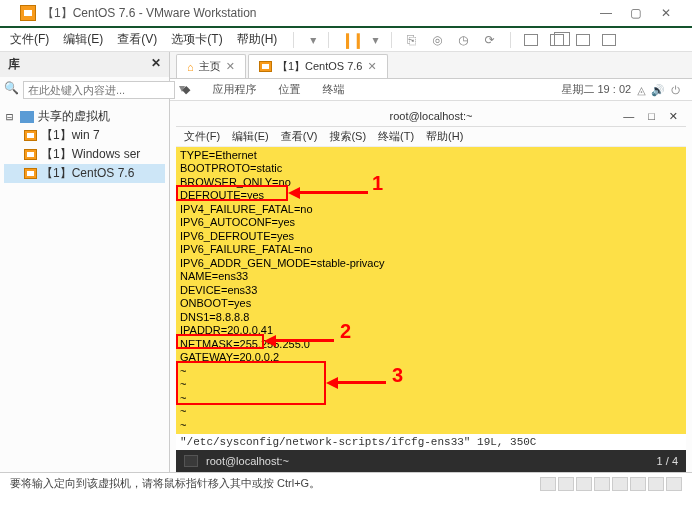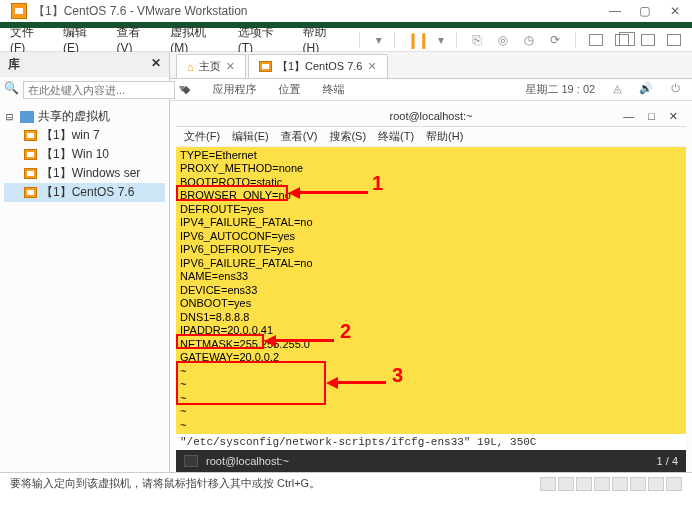--- a/index.html
+++ b/index.html
@@ -1,17 +1,17 @@
 <!DOCTYPE html>
 <html><head>
   <meta charset="utf-8">
   <style>
     * { margin:0; padding:0; box-sizing:border-box; font-family:"Microsoft YaHei",Tahoma,sans-serif; }
     body { width:692px; height:508px; background:#fff; font-size:12px; color:#333; overflow:hidden; position:relative; }
-    .titlebar { height:28px; background:#fff; display:flex; align-items:center; padding:0 11px; border-bottom:6px solid #14532d; }
+    .titlebar { height:28px; background:#fff; display:flex; align-items:center; padding:0 20px; border-bottom:2px solid #14532d; }
     .titlebar .vm-icon { width:16px; height:16px; background:#f89b1c; border:1px solid #c47500; margin-right:6px; display:flex; align-items:center; justify-content:center; }
     .titlebar .vm-icon::before { content:""; width:8px; height:6px; background:#fff; display:block; }
     .titlebar .title { flex:1; color:#555; }
     .winbtns { display:flex; gap:18px; color:#666; }
     .winbtn { width:12px; text-align:center; cursor:pointer; }
     .menubar { height:24px; display:flex; align-items:center; padding:0 10px; gap:14px; border-bottom:1px solid #e0e0e0; color:#333; }
     .menubar .sep { width:1px; height:16px; background:#ddd; margin:0 2px; }
     .menubar .tb { display:flex; gap:10px; align-items:center; }
     .menubar .pause { color:#f89b1c; font-size:15px; font-weight:bold; letter-spacing:-2px; }
     .tb-icon { width:16px; height:16px; display:flex; align-items:center; justify-content:center; color:#888; }
@@ -32,21 +32,21 @@
     .tree-icon.folder { background:#f3c76e; }
     .tree-node.sel { background:#cde6f7; }
     .expand { font-family:monospace; width:10px; color:#666; }
     .indent1 { padding-left:20px; }
     .main { flex:1; display:flex; flex-direction:column; }
     .tabs { height:28px; background:#f5f5f5; border-bottom:1px solid #ccc; display:flex; align-items:flex-end; padding-left:6px; gap:2px; }
     .tab { padding:4px 10px; border:1px solid #ccc; border-bottom:none; background:#fff; display:flex; align-items:center; gap:5px; font-size:11px; border-radius:2px 2px 0 0; }
     .tab .x { color:#888; }
     .tab .home-ic { color:#f89b1c; }
     .subbar { height:22px; display:flex; align-items:center; padding:0 12px; gap:22px; color:#555; border-bottom:1px solid #ddd; font-size:11px; }
-    .subbar .right { margin-left:auto; display:flex; align-items:flex-start; gap:18px; }
+    .subbar .right { margin-left:auto; display:flex; align-items:flex-end; gap:6px; }
     .subbar .ic { color:#888; }
     .term-wrap { flex:1; background:#fcfcfc; padding:6px 6px 0 6px; display:flex; flex-direction:column; }
     .term-title { height:20px; display:flex; align-items:center; justify-content:center; font-size:11px; color:#333; position:relative; border-bottom:1px solid #ddd; }
     .term-title .ctl { position:absolute; right:8px; display:flex; gap:14px; color:#444; font-family:monospace; }
     .term-menu { height:20px; display:flex; align-items:center; gap:12px; padding:0 8px; font-size:11px; color:#333; border-bottom:1px solid #eee; }
     .term-body { flex:1; background:#fde047; font-family:"Courier New",monospace; font-size:11px; line-height:13.5px; color:#000; padding:2px 4px; position:relative; overflow:hidden; }
     .term-body div { white-space:pre; }
     .hl { position:absolute; border:2px solid red; pointer-events:none; }
     .arrow { position:absolute; pointer-events:none; }
     .arrow .shaft { position:absolute; height:3px; background:red; }
@@ -69,21 +69,20 @@
     <span class="winbtn">—</span>
     <span class="winbtn">▢</span>
     <span class="winbtn">✕</span>
   </div>
 </div>
 
 <div class="menubar">
   <span>文件(F)</span>
   <span>编辑(E)</span>
   <span>查看(V)</span>
-  <span>虚拟机(M)</span>
   <span>选项卡(T)</span>
   <span>帮助(H)</span>
   <span class="sep"></span>
   <div class="tb">
     <span style="color:#888">▾</span>
     <span class="sep"></span>
     <span class="pause">❙❙</span>
     <span style="color:#888">▾</span>
     <span class="sep"></span>
     <span class="tb-icon">⎘</span>
@@ -123,24 +122,20 @@
         <span class="expand">⊟</span>
           <span class="tree-icon pc"></span>
         <span>共享的虚拟机</span>
       </div>
       <div class="tree-node indent1">
         <span class="tree-icon vm"></span>
           <span>【1】win 7</span>
       </div>
       <div class="tree-node indent1">
         <span class="tree-icon vm"></span>
-          <span>【1】Win 10</span>
-      </div>
-      <div class="tree-node indent1">
-        <span class="tree-icon vm"></span>
           <span>【1】Windows ser</span>
       </div>
       <div class="tree-node indent1 sel">
         <span class="tree-icon vm"></span>
           <span>【1】CentOS 7.6</span>
       </div>
     </div>
   </div>
 
   <div class="main">
@@ -182,28 +177,28 @@
       <div class="term-menu">
         <span>文件(F)</span>
         <span>编辑(E)</span>
         <span>查看(V)</span>
         <span>搜索(S)</span>
         <span>终端(T)</span>
         <span>帮助(H)</span>
       </div>
       <div class="term-body" id="termbody">
           <div>TYPE=Ethernet</div>
-          <div>PROXY_METHOD=none</div>
           <div>BOOTPROTO=static</div>
           <div>BROWSER_ONLY=no</div>
           <div>DEFROUTE=yes</div>
           <div>IPV4_FAILURE_FATAL=no</div>
           <div>IPV6_AUTOCONF=yes</div>
           <div>IPV6_DEFROUTE=yes</div>
           <div>IPV6_FAILURE_FATAL=no</div>
+          <div>IPV6_ADDR_GEN_MODE=stable-privacy</div>
           <div>NAME=ens33</div>
           <div>DEVICE=ens33</div>
           <div>ONBOOT=yes</div>
           <div>DNS1=8.8.8.8</div>
           <div>IPADDR=20.0.0.41</div>
           <div>NETMASK=255.255.255.0</div>
           <div>GATEWAY=20.0.0.2</div>
           <div>~</div>
           <div>~</div>
           <div>~</div>

